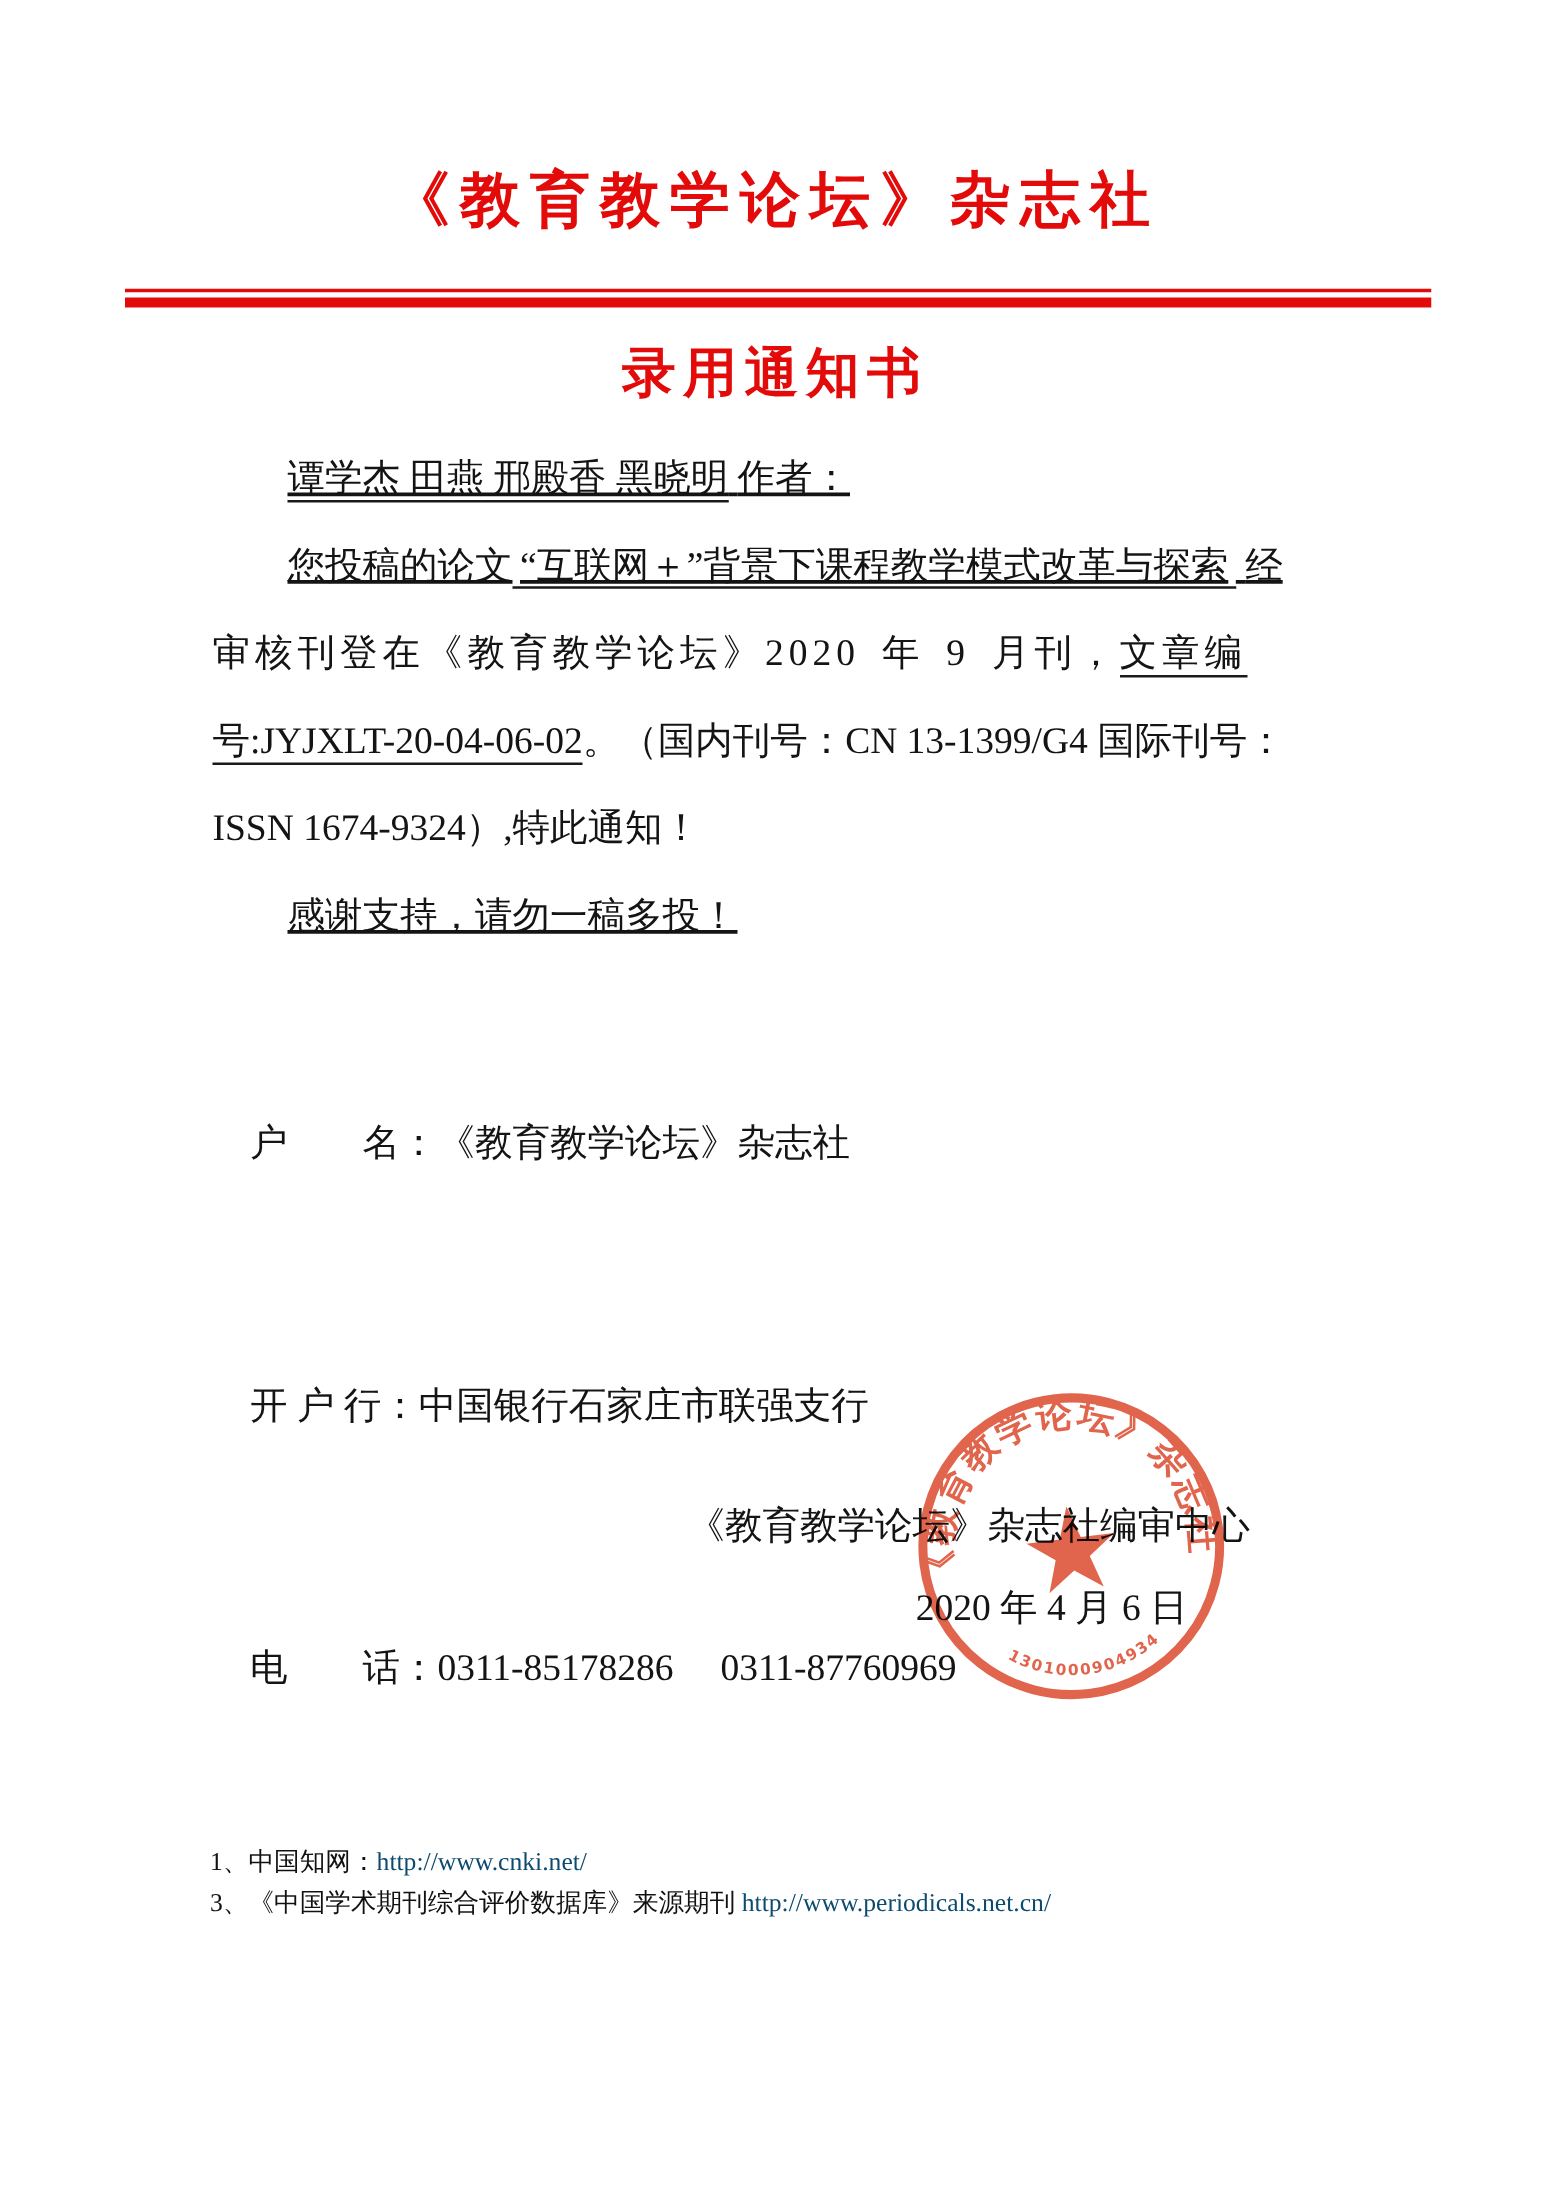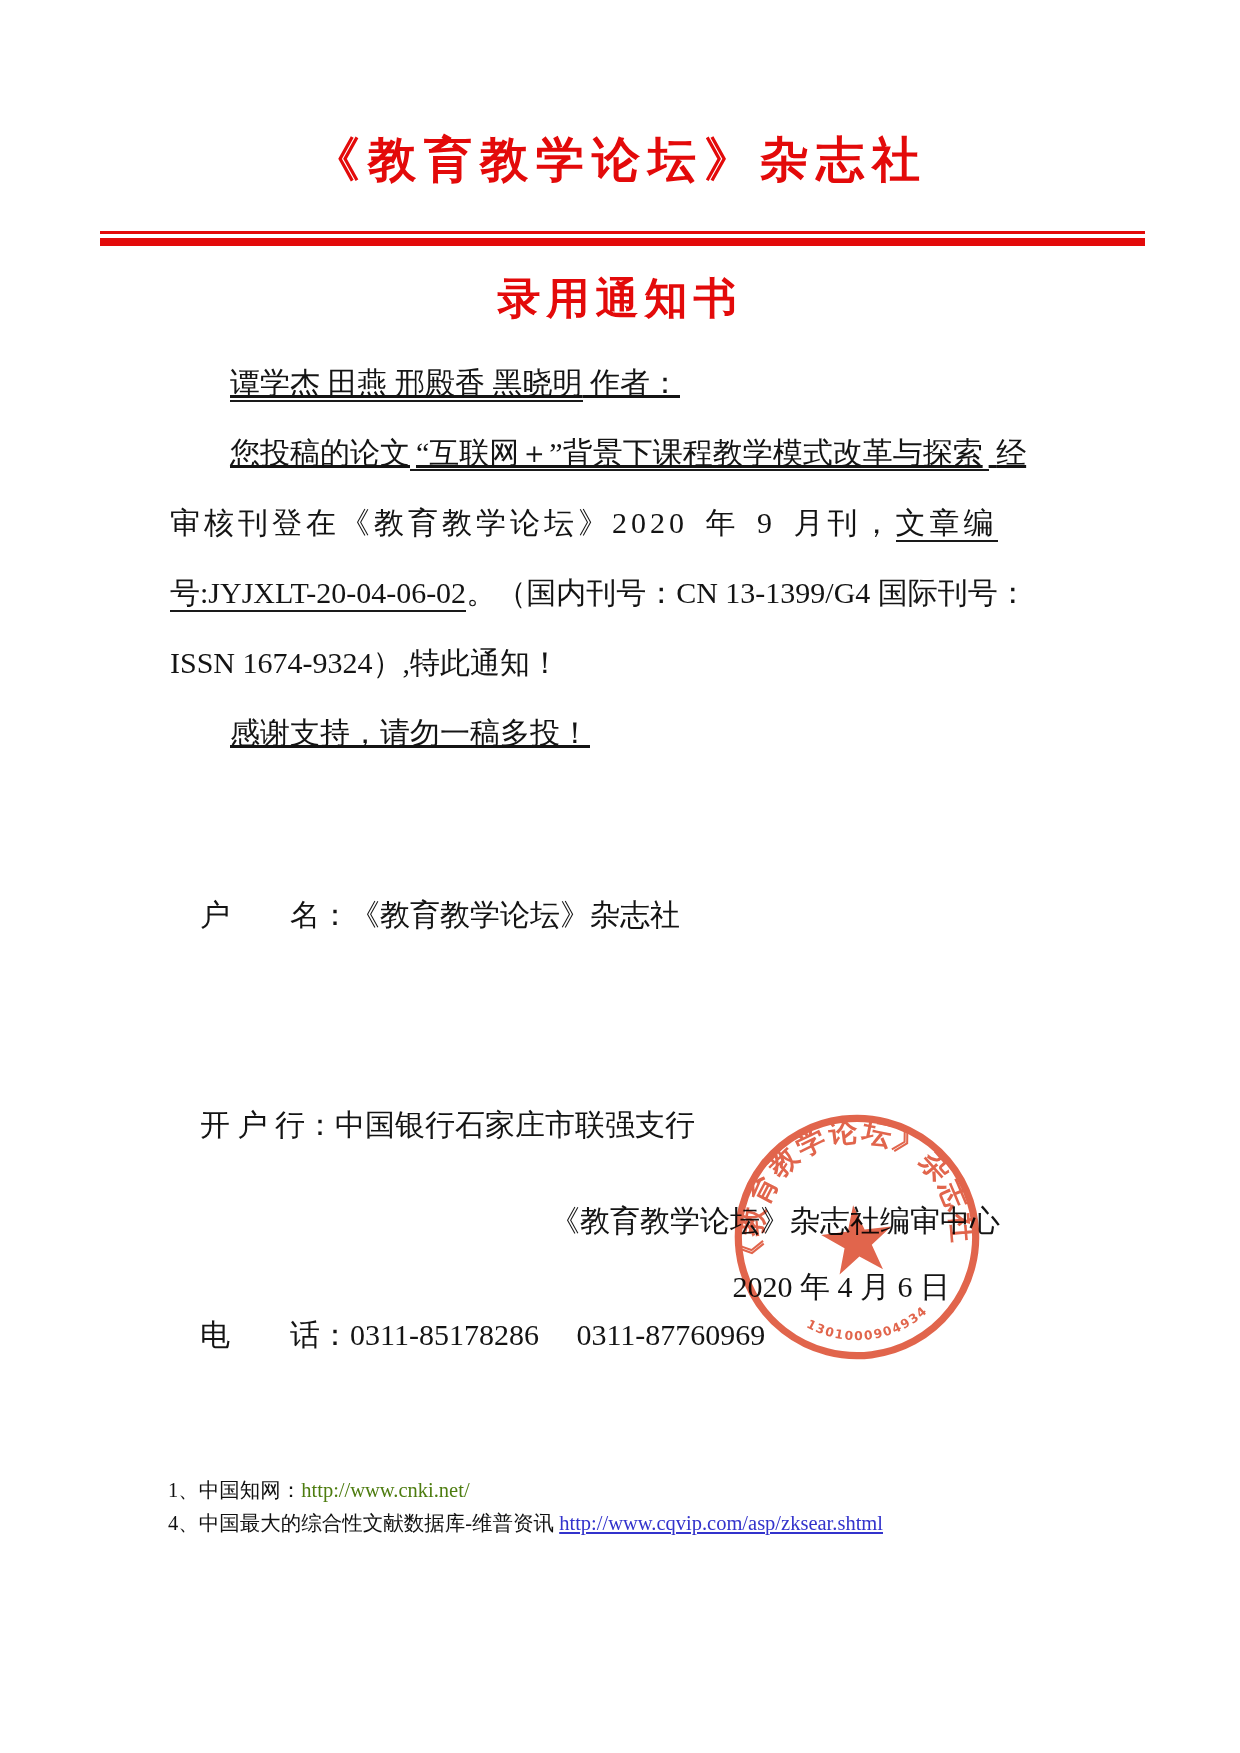--- a/index.html
+++ b/index.html
@@ -66,21 +66,21 @@
     transform:rotate(-7deg);
     opacity:0.88; mix-blend-mode:multiply; pointer-events:none;
   }
 
   
   .footer {
     position:absolute; left:168px; top:1474px; width:900px;
     font-size:20.5px; line-height:33px; color:#111;
   }
   .footer .item { white-space:nowrap; }
-  .footer .url { color:#4d7c0f; }
+  .footer .url { color:#0c4a6e; }
   .footer .url.link {
     color:#3333cc; text-decoration:underline; cursor:pointer;
   }
 </style>
 </head>
 <body>
 
 <div class="org-title">《教育教学论坛》杂志社</div>
 
 <div class="divider">
@@ -149,15 +149,15 @@
   <text font-size="12" fill="#dd4f33" letter-spacing="1.5" font-family="DejaVu Sans, Liberation Sans, sans-serif" font-weight="700">
     <textPath href="#arcBot" xlink:href="#arcBot" startOffset="50%" text-anchor="middle">1301000904934</textPath>
   </text>
 </svg>
 
 <div class="footer">
   <div class="item">
     <span>1、中国知网：</span><span class="url">http://www.cnki.net/</span>
   </div>
   <div class="item">
-    <span>4、中国最大的综合性文献数据库-维普资讯 </span><span class="url link">http://www.cqvip.com/asp/zksear.shtml</span>
+    <span>3、《中国学术期刊综合评价数据库》来源期刊 </span><span class="url">http://www.periodicals.net.cn/</span>
   </div>
 </div>
 
 </body></html>

